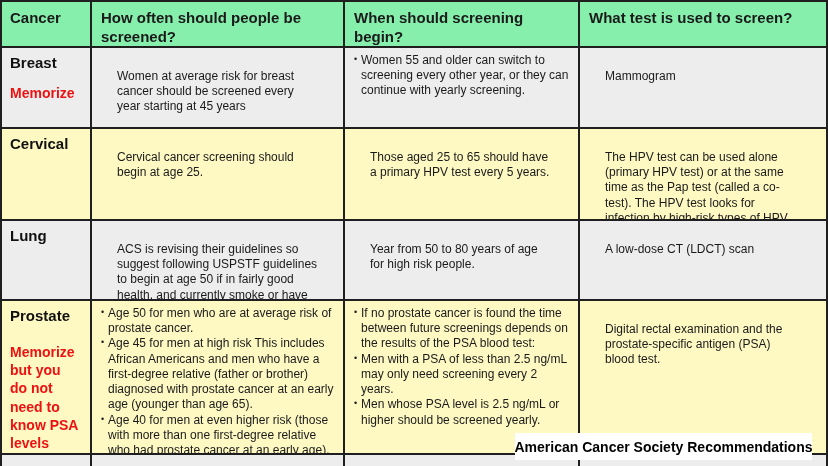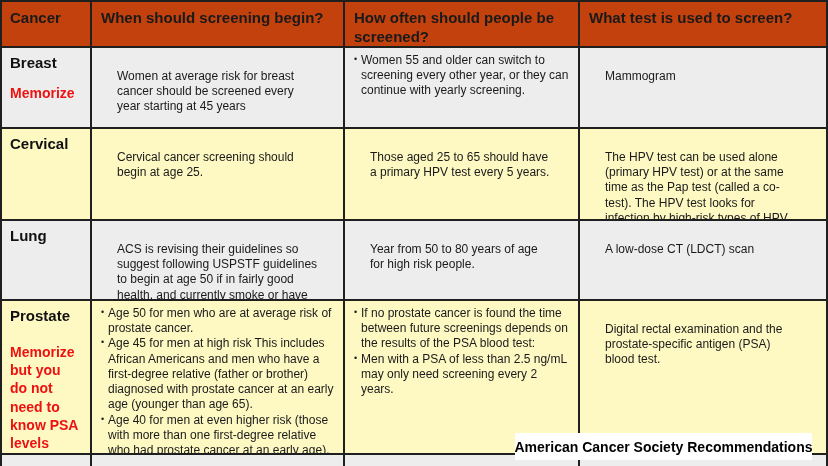--- a/index.html
+++ b/index.html
@@ -25,21 +25,21 @@
     border-right:2px solid #1f1f1f;
     border-bottom:2px solid #1f1f1f;
     box-sizing:border-box;
     padding:5px 9px 4px 9px;
     overflow:hidden;
     font-size:12px;
     line-height:1.27;
   }
   .cell.last-col{border-right:none;}
   .cell.row-partial{border-bottom:none;padding:0;}
-  .hdr{background:#c2410c;font-weight:bold;font-size:15px;line-height:1.25;padding-top:7px;}
+  .hdr{background:#86efac;font-weight:bold;font-size:15px;line-height:1.25;padding-top:7px;}
   .gray{background:#ededed;}
   .blue{background:#fef9c3;}
   .label-cell{padding-left:8px;}
   .cancer-name{font-weight:bold;font-size:15px;color:#111;}
   .red-note{font-weight:bold;font-size:14px;color:#ee1111;margin-top:12px;line-height:1.3;}
   .red-note.tight{margin-top:18px;}
   .line{margin:16px;}
   .bullet{position:relative;padding-left:7px;}
   .bullet::before{
     content:"\2022";
@@ -63,24 +63,24 @@
 </head>
 <body>
 
 <div class="stage">
   <div class="table">
 
     <div class="cell hdr label-cell">
       <span>Cancer</span>
     </div>
     <div class="cell hdr">
-      <span>When should screening begin?</span>
+      <span>How often should people be screened?</span>
     </div>
     <div class="cell hdr">
-      <span>How often should people be screened?</span>
+      <span>When should screening begin?</span>
     </div>
     <div class="cell hdr last-col">
       <span>What test is used to screen?</span>
     </div>
 
     <div class="cell gray label-cell">
       <div class="cancer-name">Breast</div>
       <div class="red-note">Memorize</div>
     </div>
     <div class="cell gray">
@@ -125,20 +125,21 @@
       <div class="red-note tight">Memorize but you do not need to know PSA levels</div>
     </div>
     <div class="cell blue">
         <div class="bullet">Age 50 for men who are at average risk of prostate cancer.</div>
         <div class="bullet">Age 45 for men at high risk This includes African Americans and men who have a first-degree relative (father or brother) diagnosed with prostate cancer at an early age (younger than age 65).</div>
         <div class="bullet">Age 40 for men at even higher risk (those with more than one first-degree relative who had prostate cancer at an early age).</div>
       </div>
     <div class="cell blue">
         <div class="bullet">If no prostate cancer is found  the time between future screenings depends on the results of the PSA blood test:</div>
         <div class="bullet">Men with a PSA of less than 2.5 ng/mL may only need screening every 2 years.</div>
+        <div class="bullet">Men whose PSA level is 2.5 ng/mL or higher should be screened yearly.</div>
       </div>
     <div class="cell blue last-col">
         <div class="line">Digital rectal examination and the prostate-specific antigen (PSA) blood test.</div>
       </div>
 
     <div class="cell gray row-partial"></div>
     <div class="cell gray row-partial"></div>
     <div class="cell gray row-partial"></div>
     <div class="cell gray row-partial last-col"></div>
   </div>

